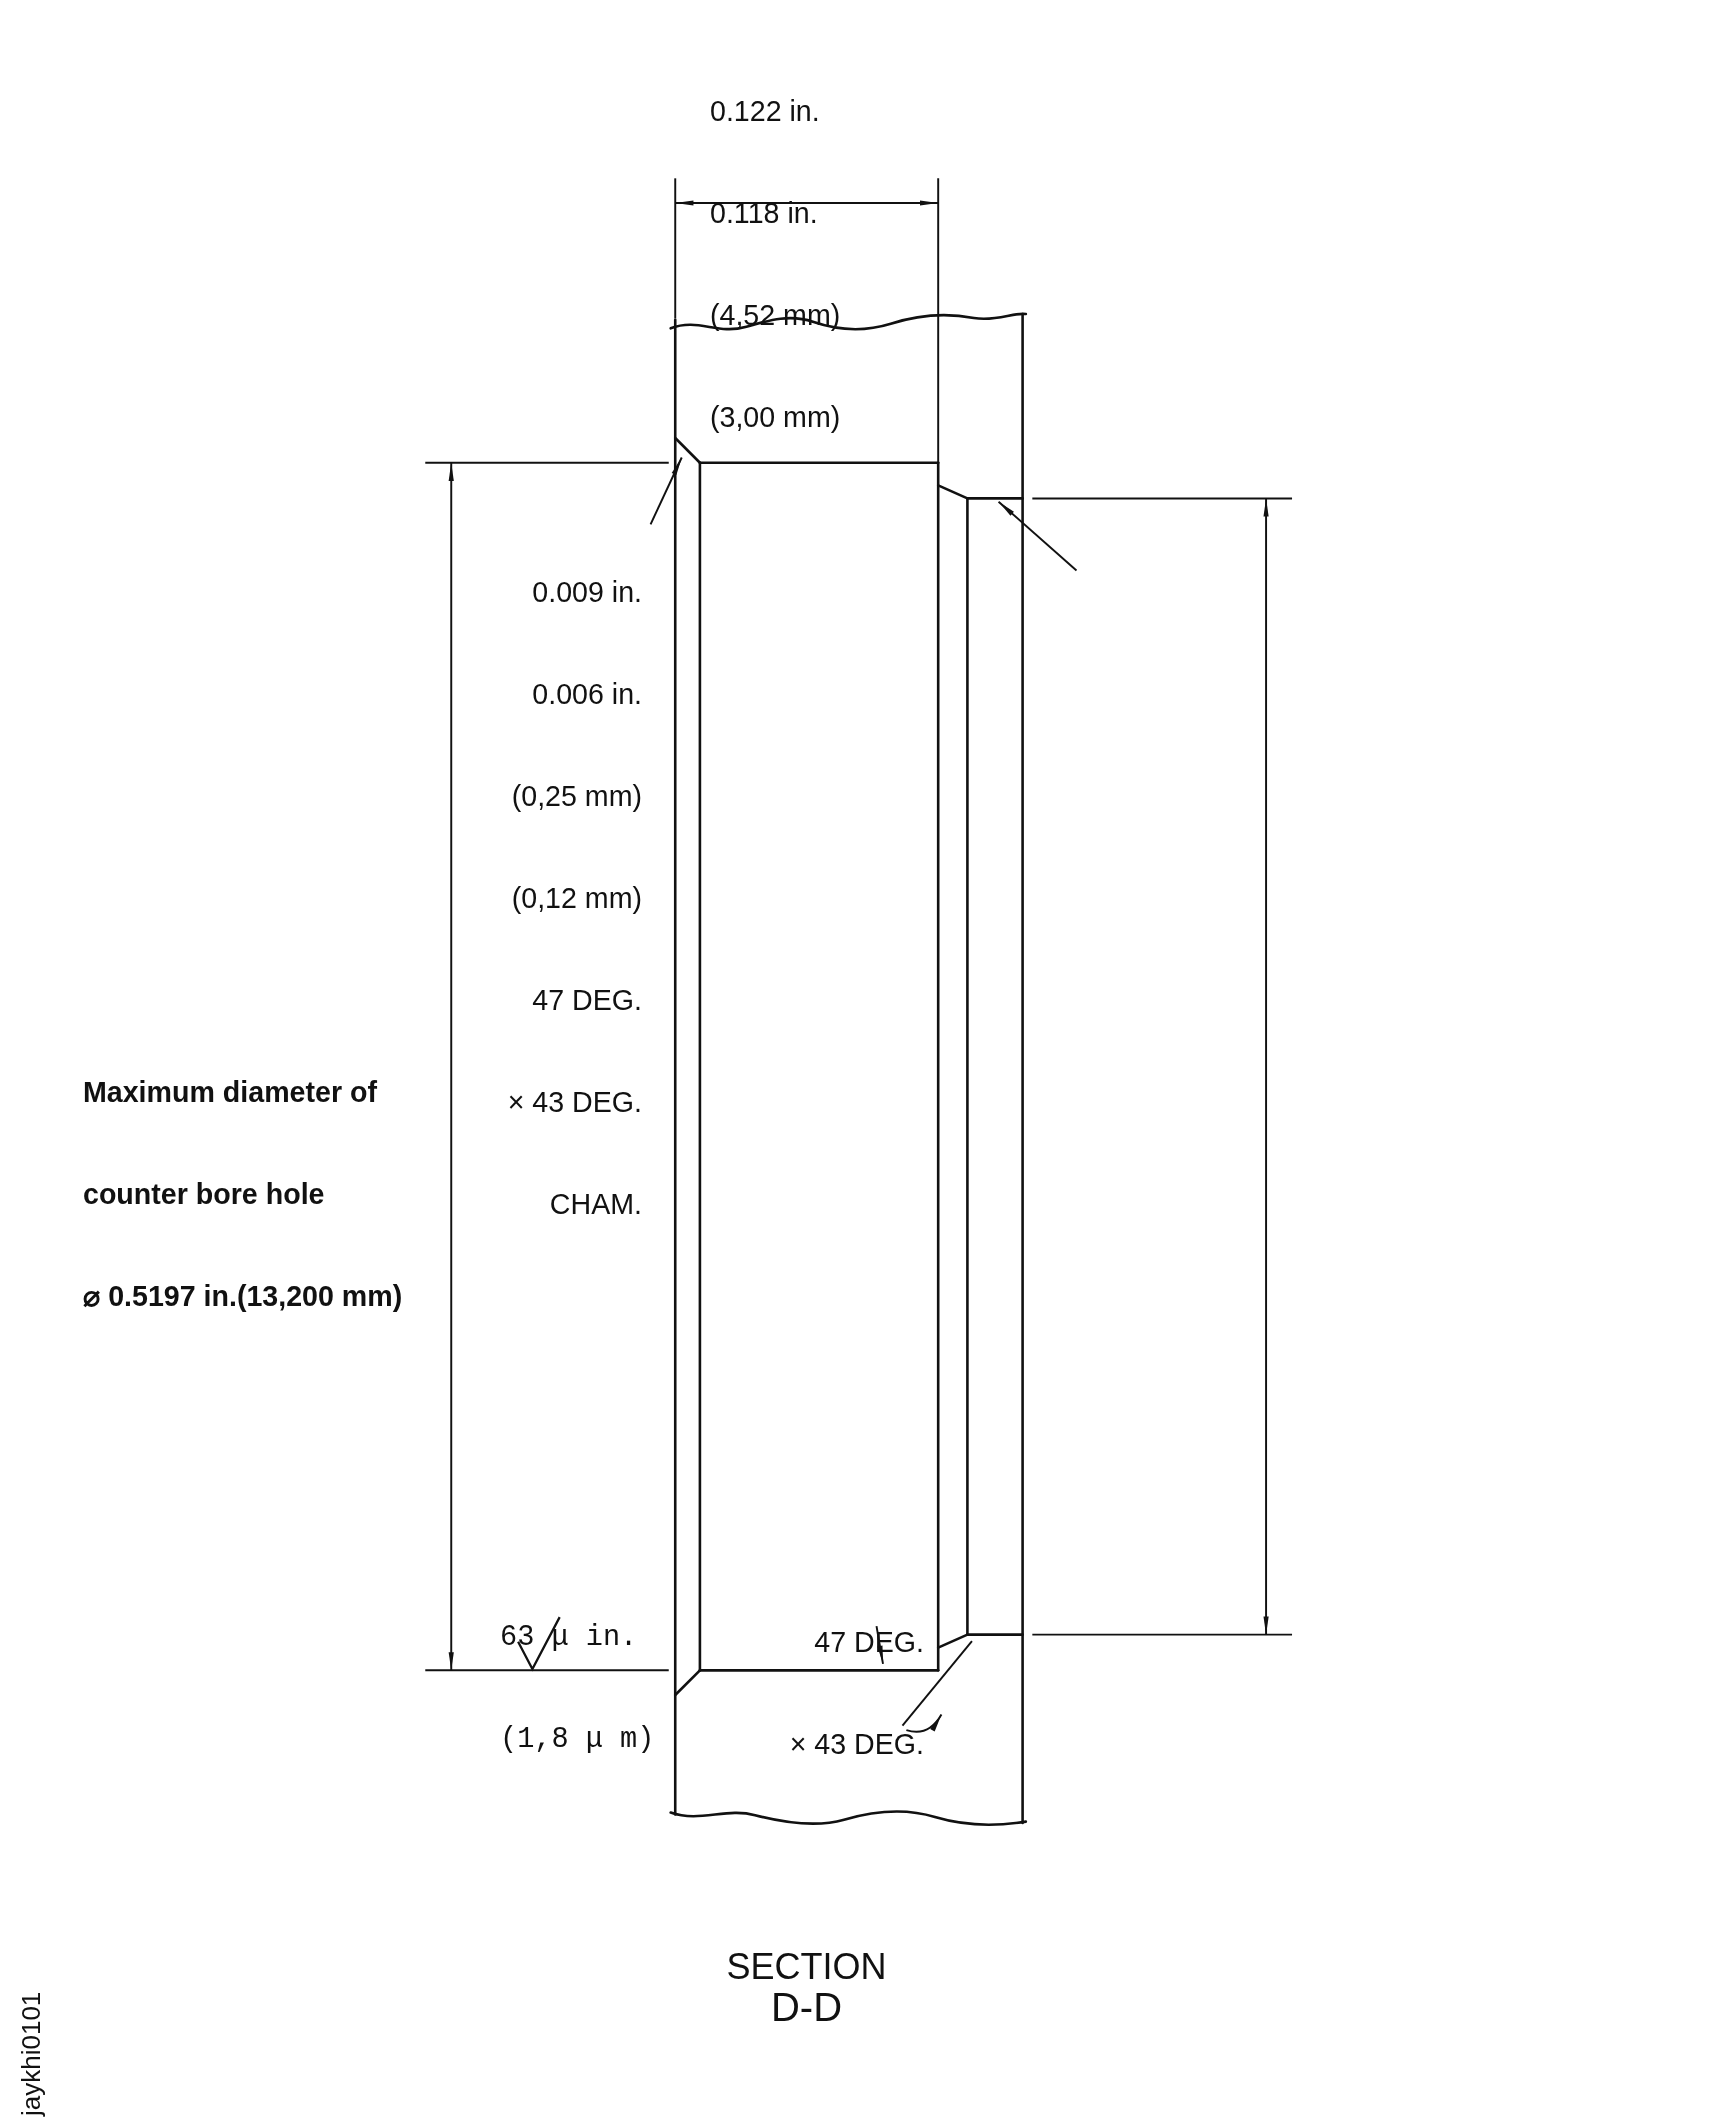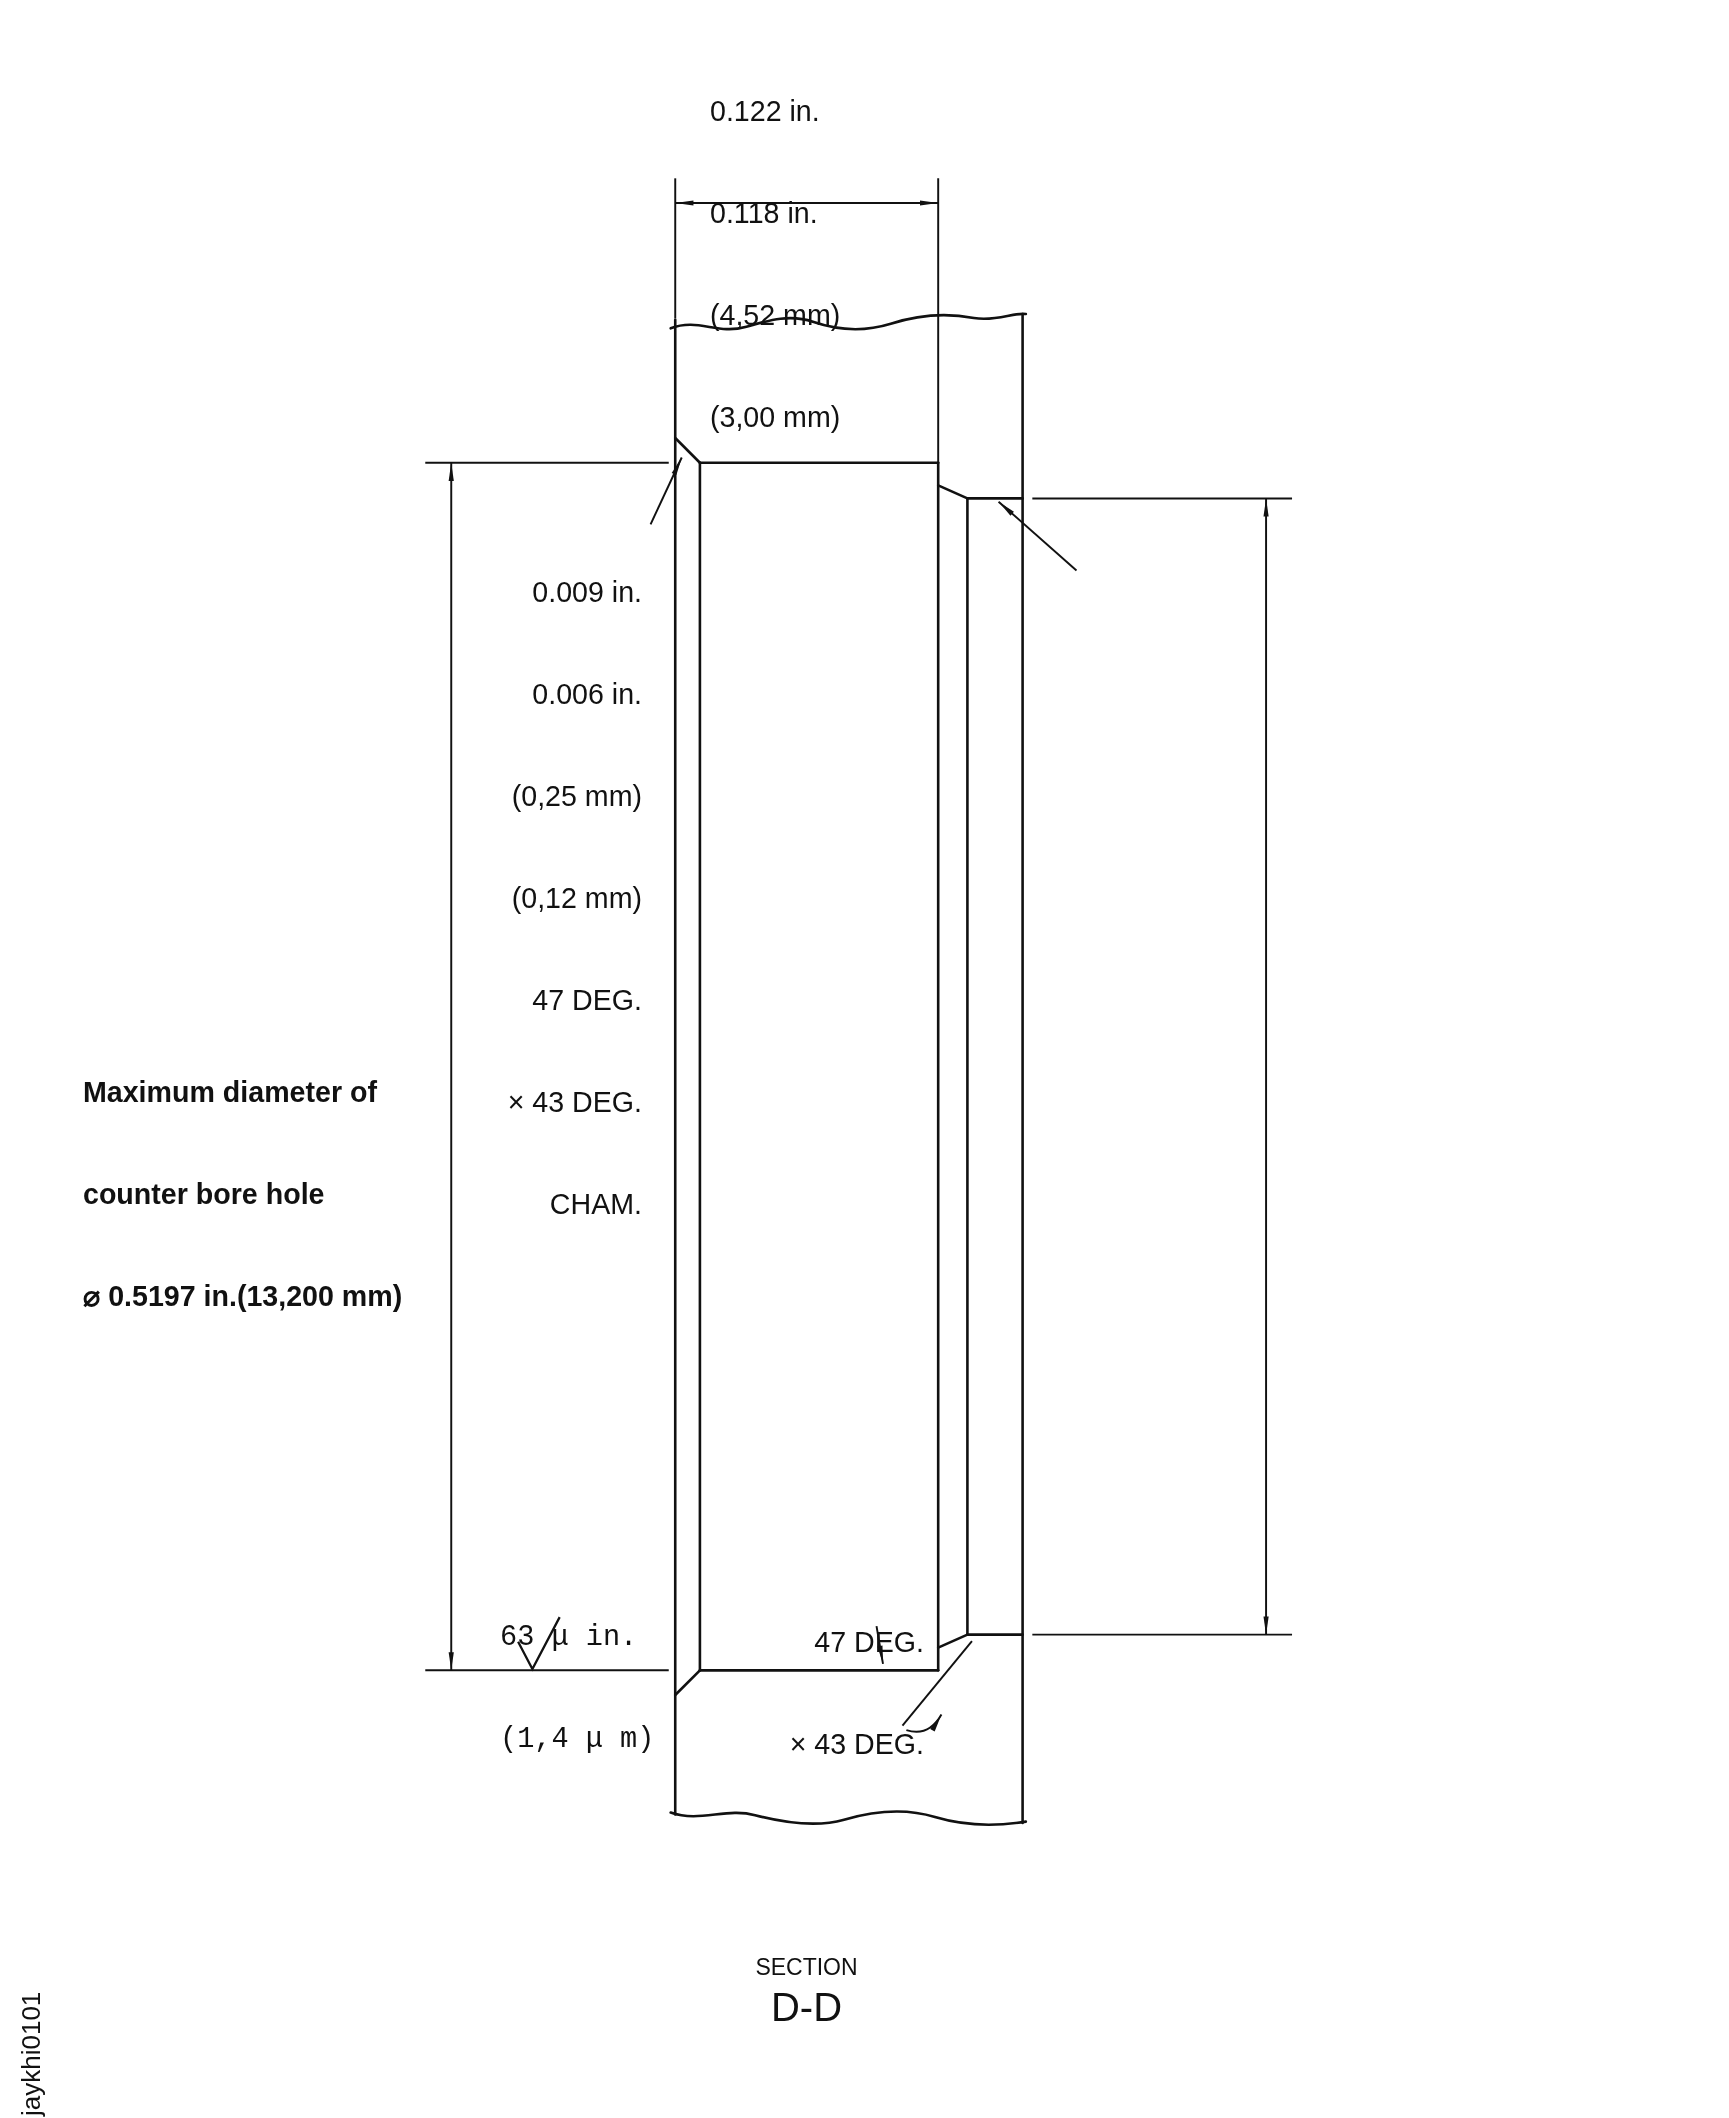--- a/index.html
+++ b/index.html
@@ -19,21 +19,21 @@
     font-size:28.6px;
     line-height:34px;
     white-space:pre;
   }
   .note.center{font-family:Liberation Mono, monospace;}
   .note.right{text-align:right;}
   .section-caption{
     position:absolute;
     text-align:center;
   }
-  .section-label{font-size:23px;line-height:32px;}
+  .section-label{font-size:36px;line-height:32px;}
   .section-name{font-size:40px;line-height:48px;}
   .watermark{
     position:absolute;
     font-size:26px;
     transform:rotate(-90deg);
     transform-origin:0 0;
     white-space:nowrap;
   }
 </style>
 </head>
@@ -128,21 +128,21 @@
 
   <div class="note" style="left:83px;top:999px;font-weight:bold;">
     <div>Maximum diameter of</div>
     <div>counter bore hole</div>
     <div>⌀ 0.5197 in.(13,200 mm)</div>
   </div>
 
 
   <div class="note center" style="left:500px;top:1545px;width:138px;">
     <div>63 μ in.</div>
-    <div>(1,4 μ m)</div>
+    <div>(1,8 μ m)</div>
   </div>
 
   <div class="note right" style="left:769px;top:1549px;width:155px;">
     <div>47 DEG.</div>
     <div>× 43 DEG.</div>
   </div>
 
   <div class="section-caption" style="left:709px;top:1943px;width:195px;">
     <div class="section-label">SECTION</div>
     <div class="section-name">D-D</div>

